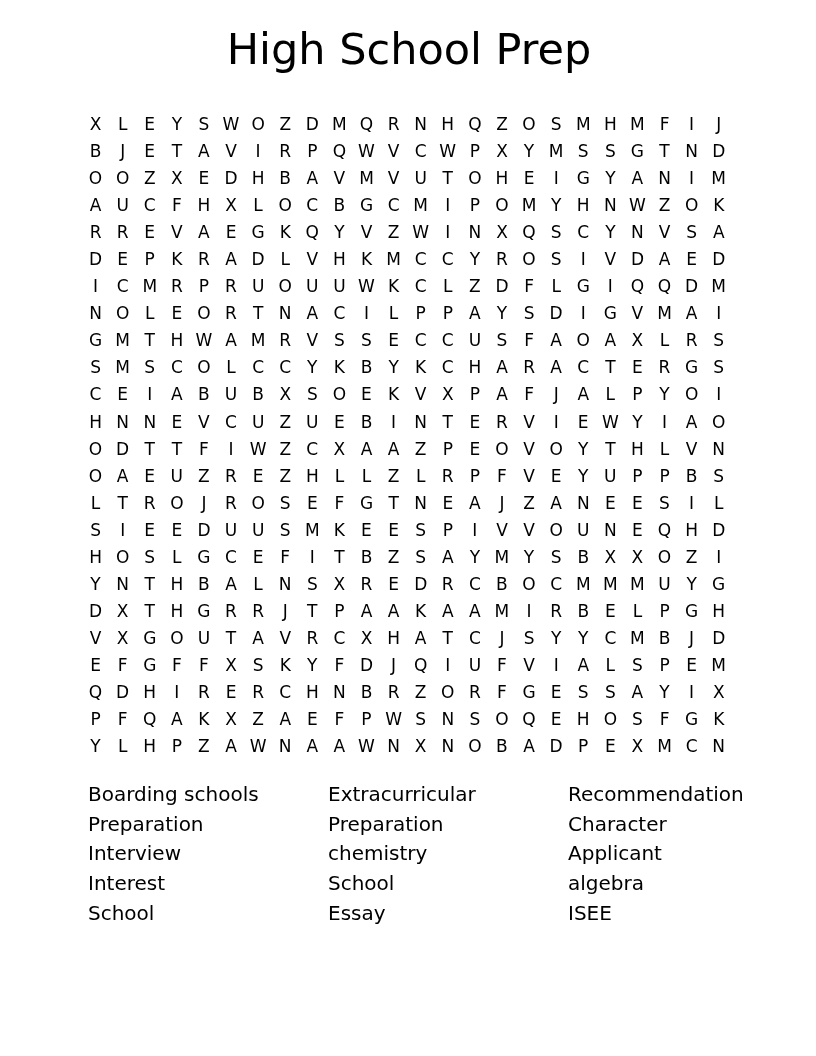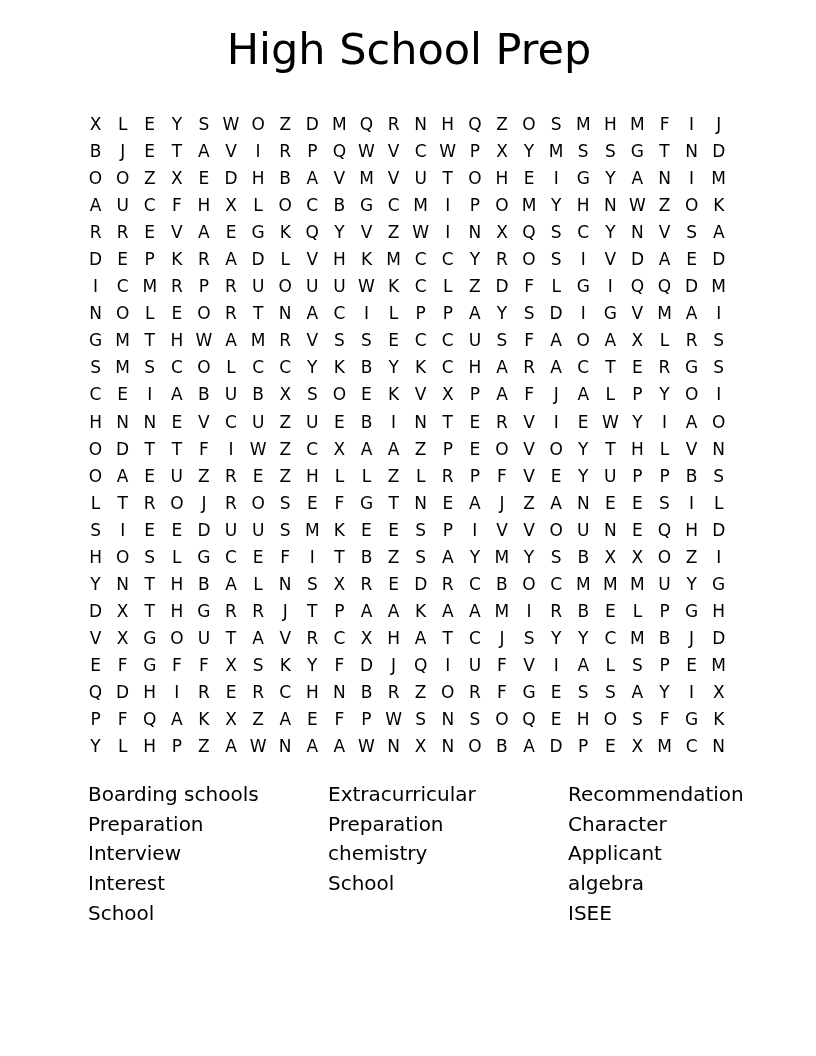--- a/index.html
+++ b/index.html
@@ -648,20 +648,21 @@
       <div class="word">Preparation</div>
       <div class="word">Interview</div>
       <div class="word">Interest</div>
       <div class="word">School</div>
     </div>
     <div class="word-col">
       <div class="word">Extracurricular</div>
       <div class="word">Preparation</div>
       <div class="word">chemistry</div>
       <div class="word">School</div>
+      <div class="word">Essay</div>
     </div>
     <div class="word-col">
       <div class="word">Recommendation</div>
       <div class="word">Character</div>
       <div class="word">Applicant</div>
       <div class="word">algebra</div>
       <div class="word">ISEE</div>
     </div>
   </div>
 

